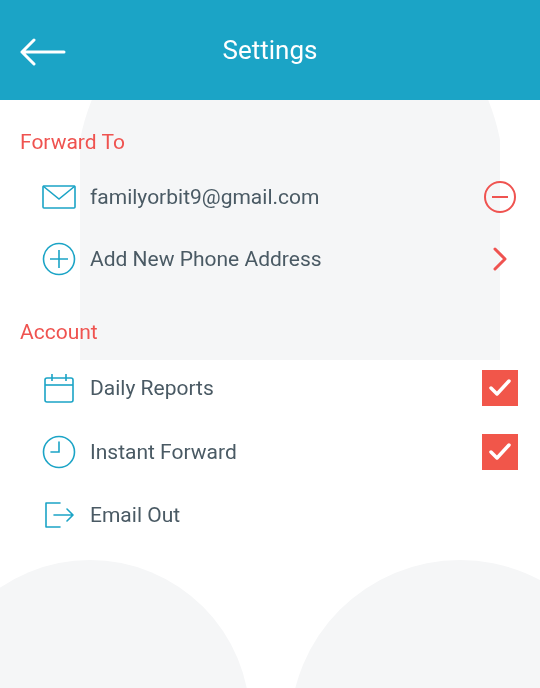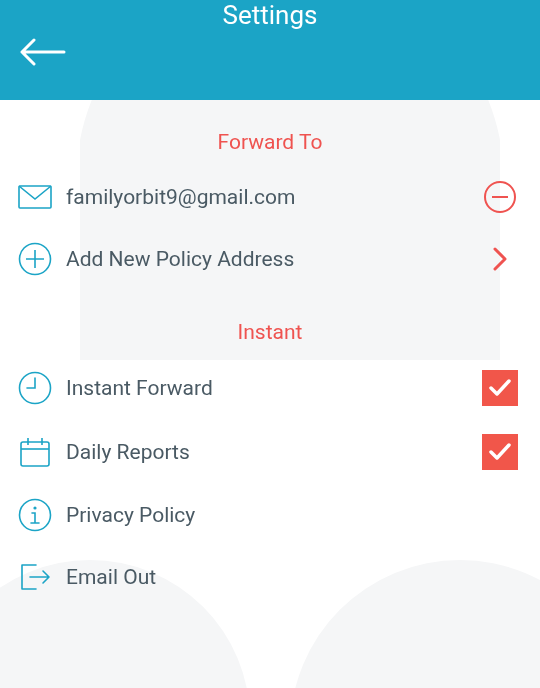--- a/index.html
+++ b/index.html
@@ -13,20 +13,21 @@
   }
   .bg-deco {
     position: absolute;
     z-index: 0;
     pointer-events: none;
   }
   .header {
     background: #1ba4c6;
     height: 100px;
     display: flex;
+    align-items: center;
     position: relative;
     z-index: 2;
   }
   .back-btn {
     position: absolute;
     left: 20px;
     top: 38px;
     cursor: pointer;
   }
   .title {
@@ -39,26 +40,25 @@
   .content {
     position: relative;
     z-index: 1;
     padding: 0;
   }
   .section-header {
     color: #ef5350;
     font-size: 21px;
     font-weight: 400;
     padding: 30px 20px 12px 20px;
-    text-align: center;
   }
   .row {
     display: flex;
     align-items: center;
-    padding: 14px 20px 14px 18px;
+    padding: 14px 20px 14px 42px;
     justify-content: center;
   }
   .row-icon {
     width: 34px;
     height: 34px;
     display: flex;
     align-items: center;
     justify-content: center;
     flex-shrink: 0;
     color: #1ba4c6;
@@ -142,77 +142,66 @@
     </div>
   </div>
 
   <div class="row">
     <div class="row-icon">
       <svg width="34" height="34" viewBox="0 0 34 34">
         <circle cx="17" cy="17" r="15.5" fill="none" stroke="#1ba4c6" stroke-width="1.6"></circle>
         <path d="M17 8 L17 26 M8 17 L26 17" stroke="#1ba4c6" stroke-width="1.6"></path>
       </svg>
     </div>
-    <div class="row-label">Add New Policy Address</div>
+    <div class="row-label">Add New Phone Address</div>
     <div class="row-action chevron">
       <svg width="14" height="24" viewBox="0 0 14 24">
         <path d="M2 2 L12 12 L2 22" fill="none" stroke="#ef5350" stroke-width="3" stroke-linecap="round" stroke-linejoin="round"></path>
       </svg>
     </div>
   </div>
 
 
-  <div class="section-header">Instant</div>
+  <div class="section-header">Account</div>
+
+  <div class="row">
+    <div class="row-icon">
+      <svg width="34" height="34" viewBox="0 0 34 34">
+        <rect x="3" y="7" width="28" height="24" rx="2" fill="none" stroke="#1ba4c6" stroke-width="1.6"></rect>
+        <path d="M3 14 L31 14" stroke="#1ba4c6" stroke-width="1.6"></path>
+        <path d="M10 3 L10 10 M24 3 L24 10" stroke="#1ba4c6" stroke-width="1.6"></path>
+      </svg>
+    </div>
+    <div class="row-label">Daily Reports</div>
+    <div class="row-action">
+      <div class="checkbox">
+        <svg width="24" height="20" viewBox="0 0 24 20">
+          <path d="M3 10 L9 16 L21 3" fill="none" stroke="#ffffff" stroke-width="3.5" stroke-linecap="round" stroke-linejoin="round"></path>
+        </svg>
+      </div>
+    </div>
+  </div>
 
   <div class="row">
     <div class="row-icon">
       <svg width="34" height="34" viewBox="0 0 34 34">
         <circle cx="17" cy="17" r="15.5" fill="none" stroke="#1ba4c6" stroke-width="1.6"></circle>
         <path d="M17 7 L17 17 L9 17" fill="none" stroke="#1ba4c6" stroke-width="1.6" stroke-linecap="round"></path>
       </svg>
     </div>
     <div class="row-label">Instant Forward</div>
     <div class="row-action">
       <div class="checkbox">
         <svg width="24" height="20" viewBox="0 0 24 20">
           <path d="M3 10 L9 16 L21 3" fill="none" stroke="#ffffff" stroke-width="3.5" stroke-linecap="round" stroke-linejoin="round"></path>
         </svg>
       </div>
     </div>
   </div>
 
-  <div class="row">
-    <div class="row-icon">
-      <svg width="34" height="34" viewBox="0 0 34 34">
-        <rect x="3" y="7" width="28" height="24" rx="2" fill="none" stroke="#1ba4c6" stroke-width="1.6"></rect>
-        <path d="M3 14 L31 14" stroke="#1ba4c6" stroke-width="1.6"></path>
-        <path d="M10 3 L10 10 M24 3 L24 10" stroke="#1ba4c6" stroke-width="1.6"></path>
-      </svg>
-    </div>
-    <div class="row-label">Daily Reports</div>
-    <div class="row-action">
-      <div class="checkbox">
-        <svg width="24" height="20" viewBox="0 0 24 20">
-          <path d="M3 10 L9 16 L21 3" fill="none" stroke="#ffffff" stroke-width="3.5" stroke-linecap="round" stroke-linejoin="round"></path>
-        </svg>
-      </div>
-    </div>
-  </div>
-
-  <div class="row">
-    <div class="row-icon">
-      <svg width="34" height="34" viewBox="0 0 34 34">
-        <circle cx="17" cy="17" r="15.5" fill="none" stroke="#1ba4c6" stroke-width="1.6"></circle>
-        <circle cx="17" cy="10" r="1.6" fill="#1ba4c6"></circle>
-        <path d="M14 15 L17 15 L17 25 M13 25 L21 25" fill="none" stroke="#1ba4c6" stroke-width="1.6" stroke-linecap="round"></path>
-      </svg>
-    </div>
-    <div class="row-label">Privacy Policy</div>
-    <div class="row-action"></div>
-  </div>
 
   <div class="row">
     <div class="row-icon">
       <svg width="34" height="34" viewBox="0 0 34 34">
         <path d="M18 5 L4 5 L4 29 L18 29" fill="none" stroke="#1ba4c6" stroke-width="1.6" stroke-linecap="round" stroke-linejoin="round"></path>
         <path d="M12 17 L30 17 M25 11 L31 17 L25 23" fill="none" stroke="#1ba4c6" stroke-width="1.6" stroke-linecap="round" stroke-linejoin="round"></path>
       </svg>
     </div>
     <div class="row-label">Email Out</div>
     <div class="row-action"></div>

